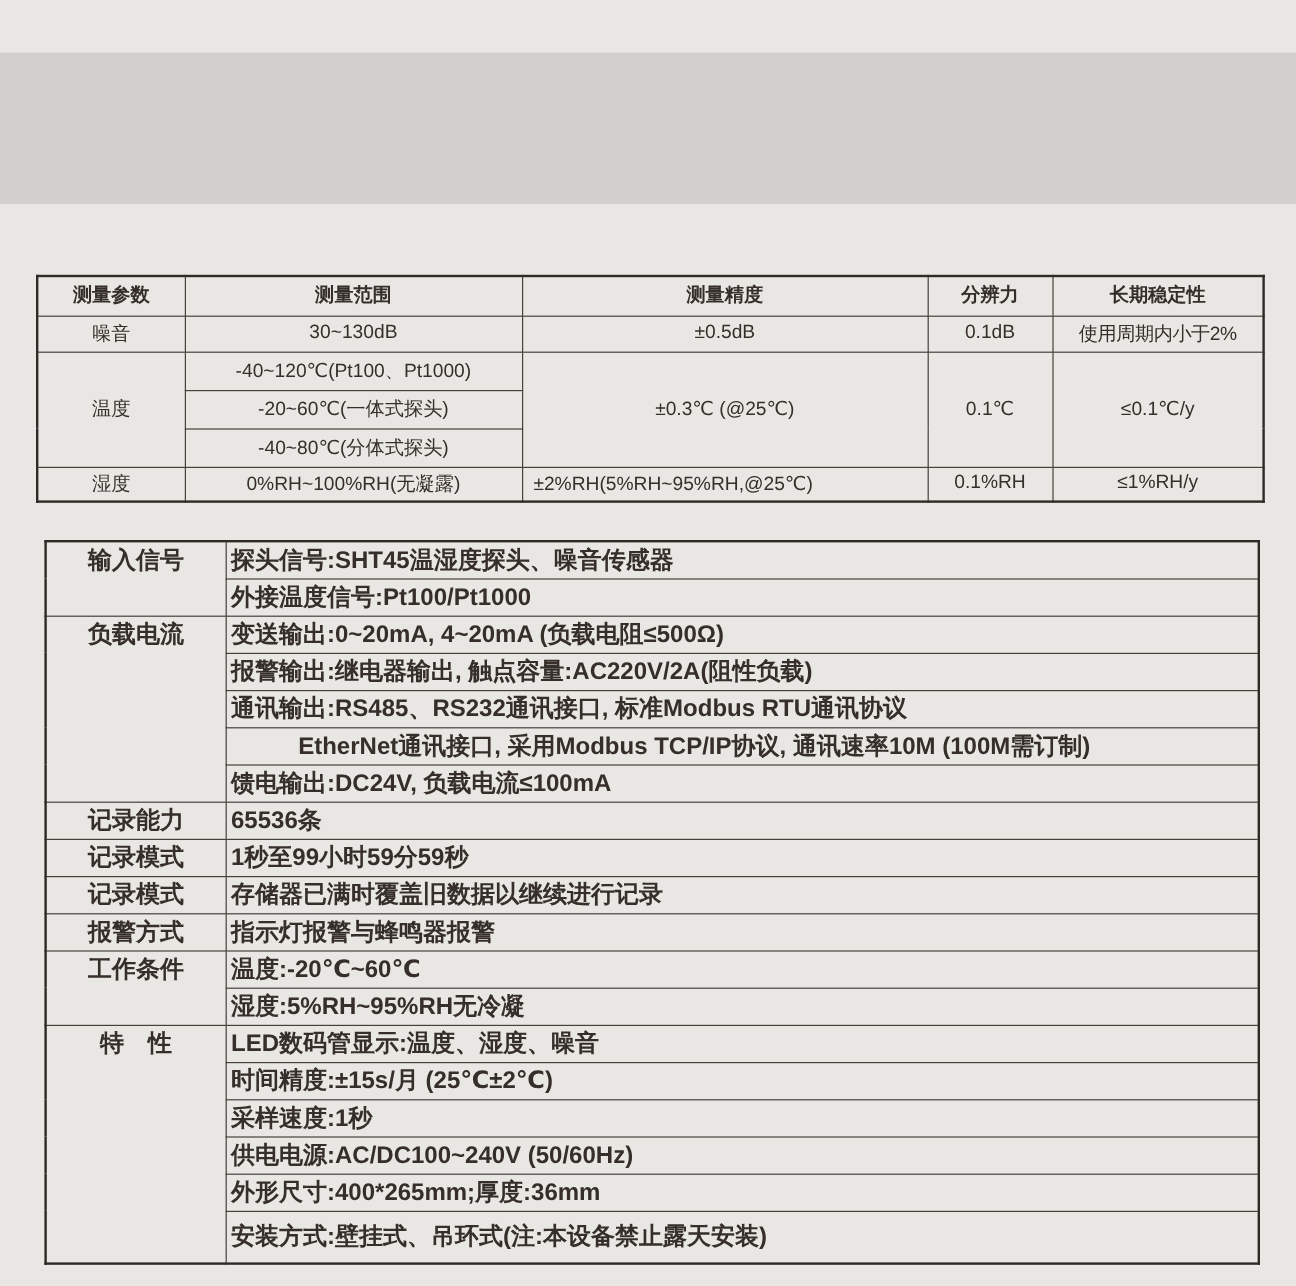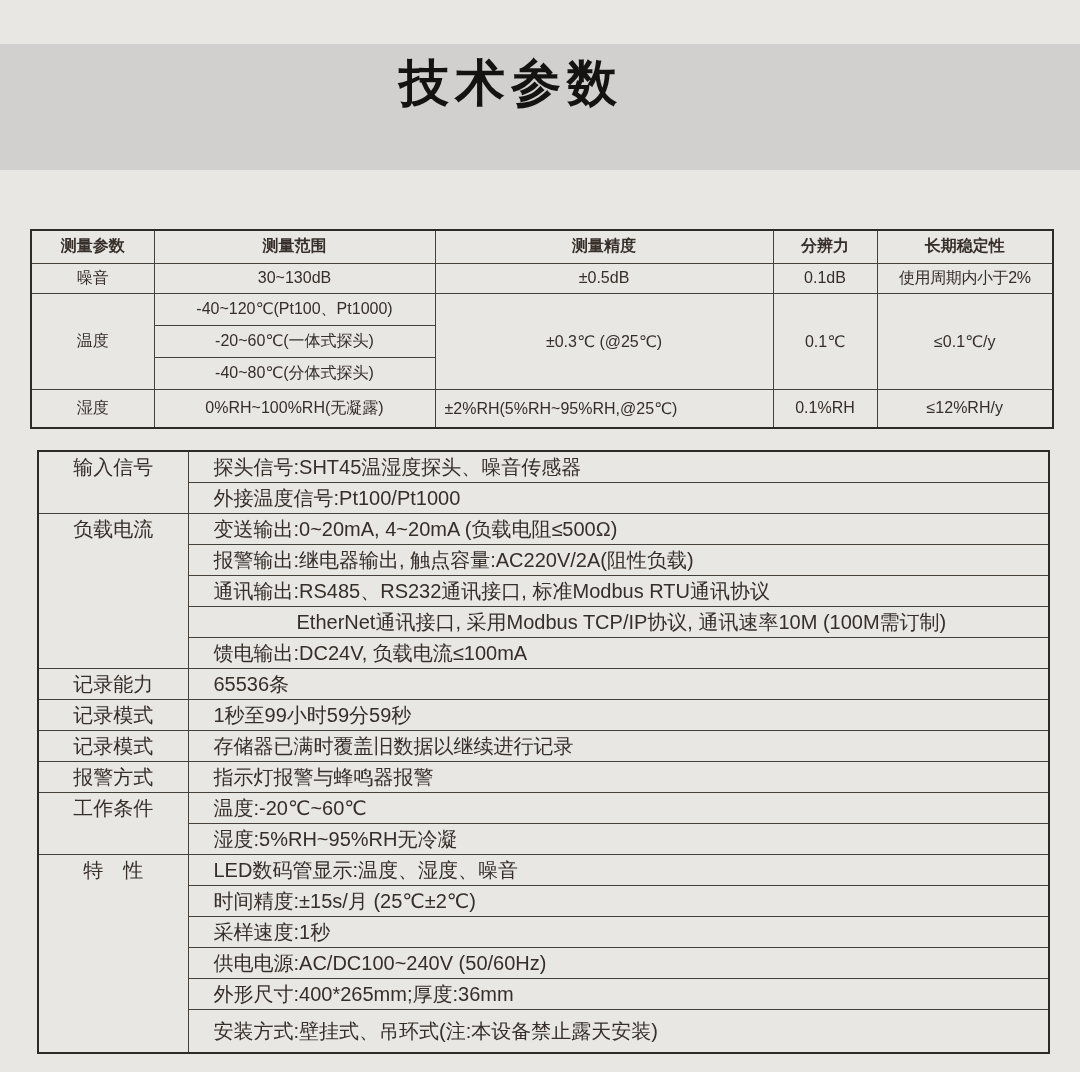--- a/index.html
+++ b/index.html
@@ -48,37 +48,36 @@
   }
   .spec-table th{font-weight:700;text-align:center;vertical-align:middle;padding:0 2px;}
   .spec-table td{font-weight:500;text-align:center;vertical-align:middle;padding:0 2px;}
   .spec-table td.left{text-align:left;padding-left:9px;}
   .spec-table td.tight{letter-spacing:-0.4px;padding:0;}
 
   
   .detail-table{
     position:absolute;left:37px;top:450px;width:1011px;
     border:2px solid var(--line-strong);
-    font-size:20px;font-weight:400;
+    font-size:20px;font-weight:700;
   }
   .detail-table td{padding:0;}
   .detail-table td.lbl{
     text-align:center;vertical-align:top;line-height:30px;
   }
   .detail-table td.val{
-    text-align:left;vertical-align:middle;padding-left:25px;line-height:24px;
-  }
-  .detail-table td.val.indent{padding-left:108px;}
+    text-align:left;vertical-align:middle;padding-left:4px;line-height:24px;
+  }
+  .detail-table td.val.indent{padding-left:60px;}
 </style>
 </head>
 <body>
 
 <div class="header-band">
   <div class="title-wrap">
-    <div class="page-title">技术参数</div>
   </div>
 </div>
 
 <table class="spec-table">
   <colgroup>
     <col style="width:123px">
       <col style="width:281px">
       <col style="width:338px">
     <col style="width:104px">
       <col style="width:176px">
@@ -104,26 +103,26 @@
       <td rowspan="3">±0.3℃ (@25℃)</td>
       <td rowspan="3">0.1℃</td>
       <td rowspan="3">≤0.1℃/y</td>
     </tr>
     <tr style="height:32px">
       <td>-20~60℃(一体式探头)</td>
     </tr>
     <tr style="height:32px">
       <td>-40~80℃(分体式探头)</td>
     </tr>
-    <tr style="height:39px">
+    <tr style="height:29px">
       <td>湿度</td>
       <td>0%RH~100%RH(无凝露)</td>
       <td class="left">±2%RH(5%RH~95%RH,@25℃)</td>
       <td>0.1%RH</td>
-      <td>≤12%RH/y</td>
+      <td>≤1%RH/y</td>
     </tr>
   </tbody>
 </table>
 
 <table class="detail-table">
   <colgroup>
     <col style="width:150px">
       <col style="width:861px">
   </colgroup>
   <tbody>

